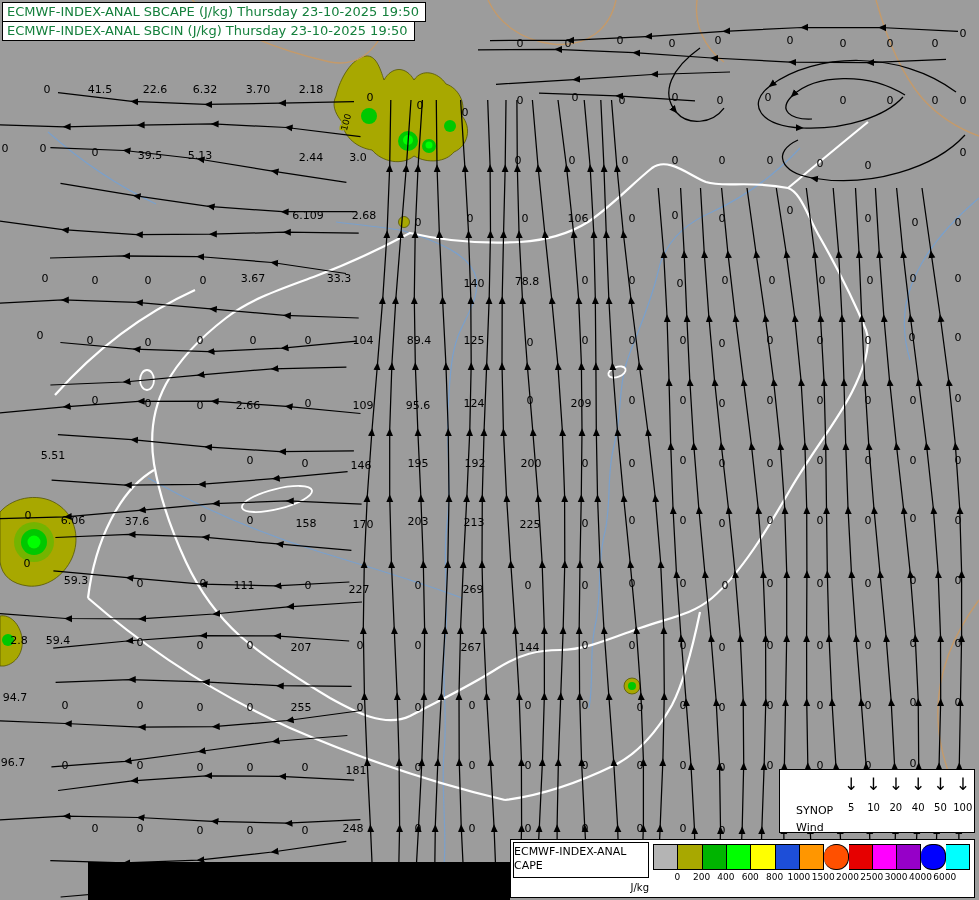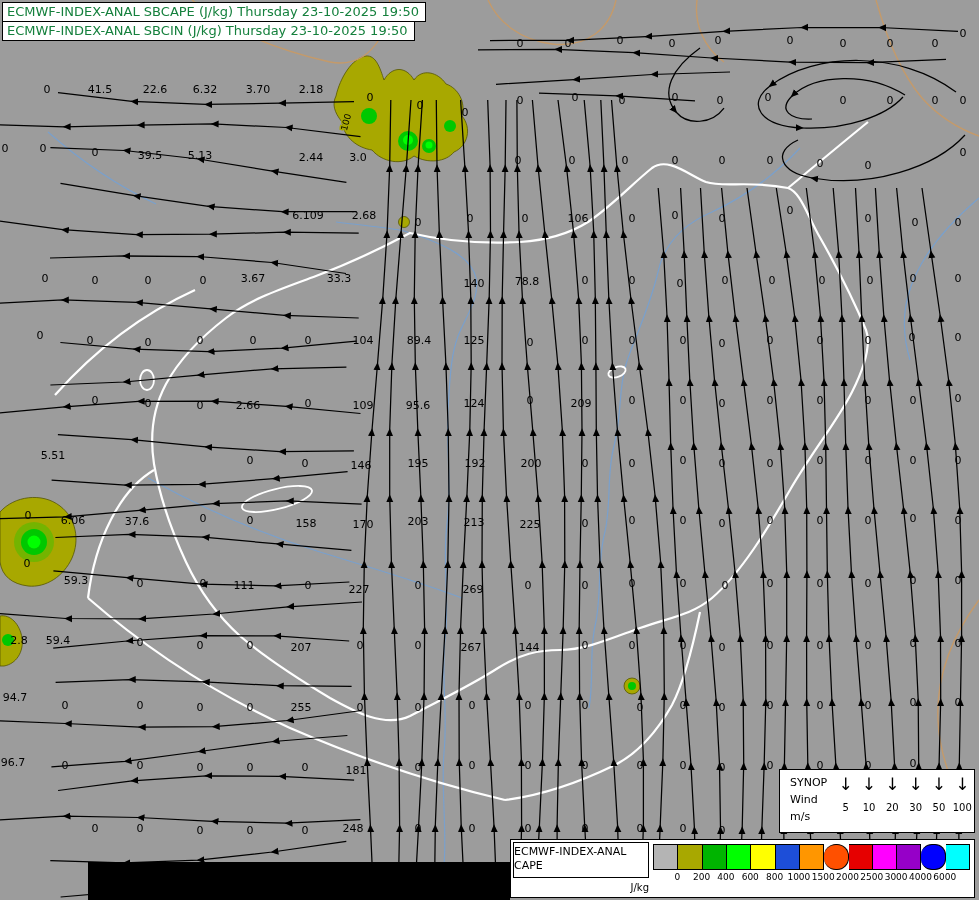--- a/index.html
+++ b/index.html
@@ -22,21 +22,21 @@
 
   
   .title-box{position:absolute;left:2px;top:2px;}
   .title-line{display:table;background:#fff;border:1px solid #000;margin-top:-1px;
     padding:1px 6px 2px 4px;font-size:13px;color:#15803d;white-space:nowrap;}
   .title-line:first-child{margin-top:0;}
 
   
   .wind-legend{position:absolute;left:779px;top:769px;width:196px;height:64px;
     background:#fff;border:1px solid #000;display:flex;color:#000;box-sizing:border-box;}
-  .wind-meta{width:44px;padding:4px 0 0 10px;font-size:11px;line-height:1.55;}
+  .wind-meta{width:44px;padding:4px 0 0 16px;font-size:11px;line-height:1.55;margin-top:28px;}
   .wind-arrows{flex:1;display:flex;padding-top:1px;}
   .wind-cell{flex:1;display:flex;flex-direction:column;align-items:center;}
   .wind-arrow{font-size:17px;line-height:26px;}
   .wind-speed{font-size:10px;margin-top:5px;}
 
   
   .cape-legend{position:absolute;left:510px;top:839px;width:465px;height:59px;
     background:#fff;border:1px solid #000;display:flex;color:#000;box-sizing:border-box;}
   .cape-left{width:140px;position:relative;}
   .cape-label-box{margin:2px 2px 0 2px;border:1px solid #000;text-align:left;
@@ -439,21 +439,21 @@
         <div class="wind-cell">
           <span class="wind-arrow">↓</span>
           <span class="wind-speed">10</span>
         </div>
         <div class="wind-cell">
           <span class="wind-arrow">↓</span>
           <span class="wind-speed">20</span>
         </div>
         <div class="wind-cell">
           <span class="wind-arrow">↓</span>
-          <span class="wind-speed">30</span>
+          <span class="wind-speed">40</span>
         </div>
         <div class="wind-cell">
           <span class="wind-arrow">↓</span>
           <span class="wind-speed">50</span>
         </div>
         <div class="wind-cell">
           <span class="wind-arrow">↓</span>
           <span class="wind-speed">100</span>
         </div>
       </div>

